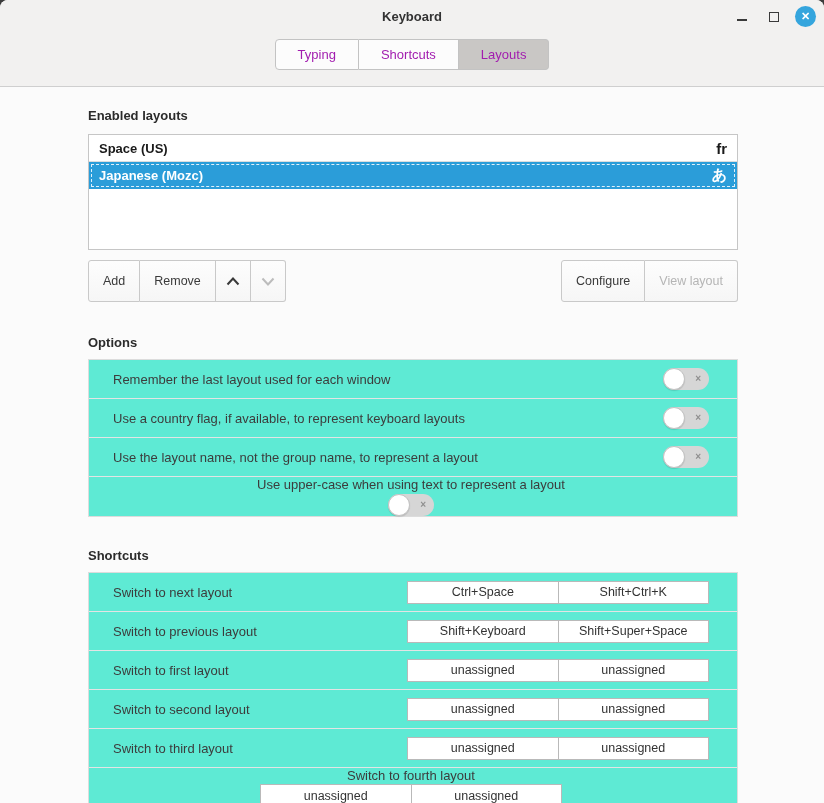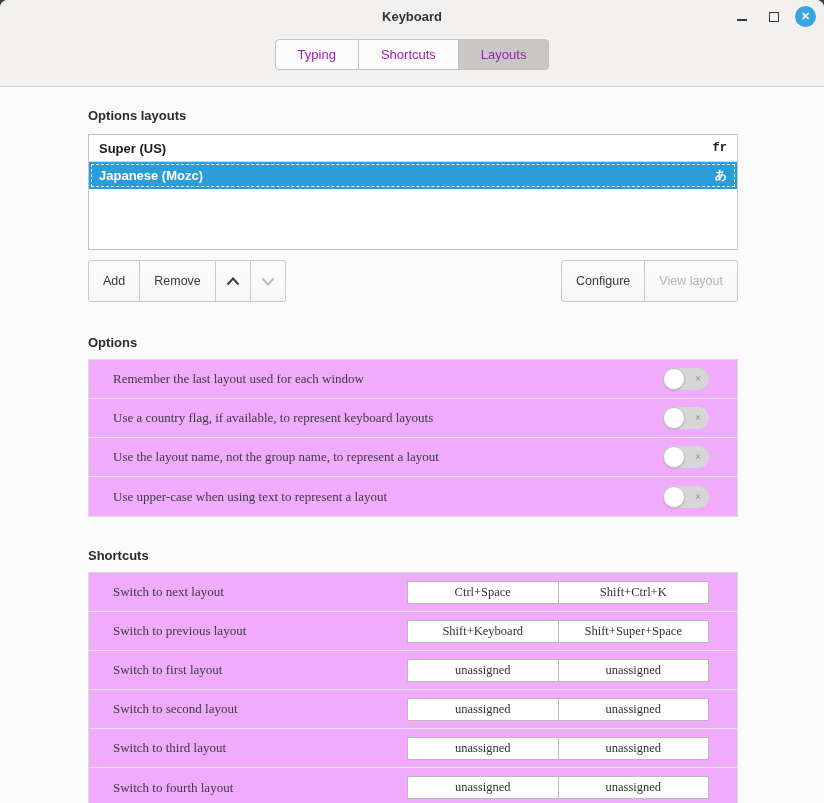--- a/index.html
+++ b/index.html
@@ -35,46 +35,46 @@
   .content { position:relative; height:727px; background:#fbfbfb; padding:0 86px 0 88px; }
   .section-heading { font-size:13px; font-weight:700; color:#2b2b2b; }
   .h-layouts { padding-top:21px; }
   .h-options { padding-top:33px; }
   .h-shortcuts { padding-top:31px; }
 
   
   .layout-list { margin-top:11px; height:116px; background:#fff; border:1px solid #c6c6c6; overflow:hidden; }
   .layout-row { height:27px; display:flex; align-items:center; padding:0 10px; }
   .layout-row .lname { flex:1; font-size:13px; font-weight:700; color:#1a1a1a; }
-  .layout-row .lglyph { font-size:12px; font-weight:700; color:#1a1a1a; font-family:Liberation Mono, monospace; }
+  .layout-row .lglyph { font-size:15px; font-weight:700; color:#1a1a1a; font-family:Liberation Sans, sans-serif; }
   .layout-row.plain { border-bottom:1px solid #ddd; }
   .layout-row.selected { background:#2b9dd9; outline:1px dashed rgba(255,255,255,.85); outline-offset:-3px; }
   .layout-row.selected .lname, .layout-row.selected .lglyph { color:#fff; }
 
   
   .list-toolbar { margin-top:10px; display:flex; justify-content:space-between; }
   .btn-group { display:flex; }
   .btn {
     height:42px; background:linear-gradient(#fdfdfd,#f6f6f6); border:1px solid #c9c9c9; border-left:none;
     display:flex; align-items:center; justify-content:center;
     font-size:12.5px; color:#3a3a3a; padding:0 14px;
   }
   .btn-group .btn:first-child { border-left:1px solid #c9c9c9; border-radius:3px 0 0 3px; }
   .btn-group .btn:last-child { border-radius:0 3px 3px 0; }
   .btn.arrow { width:35px; padding:0; }
   .btn.disabled { color:#b5b5b5; }
   .chev { display:block; }
 
   
-  .rows-box { margin-top:9px; background:#f0abfc; border:1px solid #dcdcdc;font-family:Liberation Serif, serif; }
+  .rows-box { margin-top:9px; background:#5eead4; border:1px solid #dcdcdc; }
   .opt-row, .sc-row {
     height:39px; display:flex; align-items:center;
     padding:0 28px 0 24px; border-bottom:1px solid #e4e4e4;
   }
-  .opt-row:last-child, .sc-row:last-child { border-bottom:none; }
+  .opt-row:last-child, .sc-row:last-child { border-bottom:none;flex-direction:column; }
   .row-label { flex:1; font-size:13px; color:#3c3c3c; }
 
   
   .toggle { width:46px; height:22px; border-radius:11px; background:#d6d6d6; position:relative; flex:0 0 auto; }
   .toggle .knob {
     position:absolute; left:0; top:0; width:22px; height:22px; border-radius:50%;
     background:#fff; border:1px solid #c2c2c2; box-shadow:0 1px 1px rgba(0,0,0,.12);
   }
   .toggle .off-x {
     position:absolute; right:8px; top:50%; transform:translateY(-50%);
@@ -116,25 +116,25 @@
       <div class="tab-group">
         <div class="tab">Typing</div>
         <div class="tab">Shortcuts</div>
         <div class="tab active">Layouts</div>
       </div>
     </div>
   </div>
 
   <div class="content">
 
-    <div class="section-heading h-layouts">Options layouts</div>
+    <div class="section-heading h-layouts">Enabled layouts</div>
 
     <div class="layout-list">
       <div class="layout-row plain">
-        <span class="lname">Super (US)</span>
+        <span class="lname">Space (US)</span>
         <span class="lglyph">fr</span>
       </div>
       <div class="layout-row selected">
         <span class="lname">Japanese (Mozc)</span>
         <span class="lglyph">あ</span>
       </div>
     </div>
 
     <div class="list-toolbar">
       <div class="btn-group">

